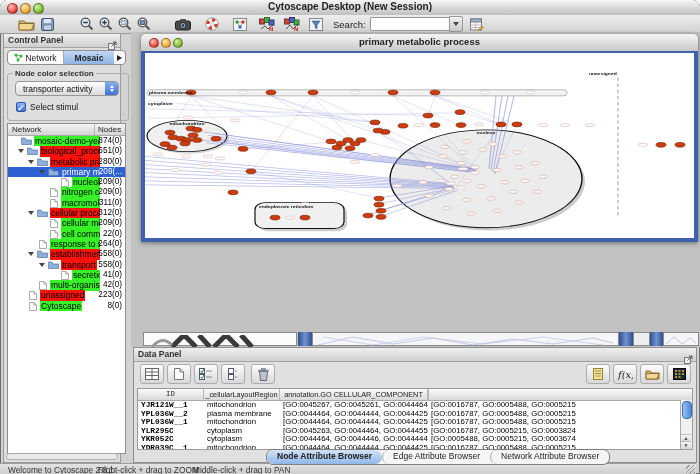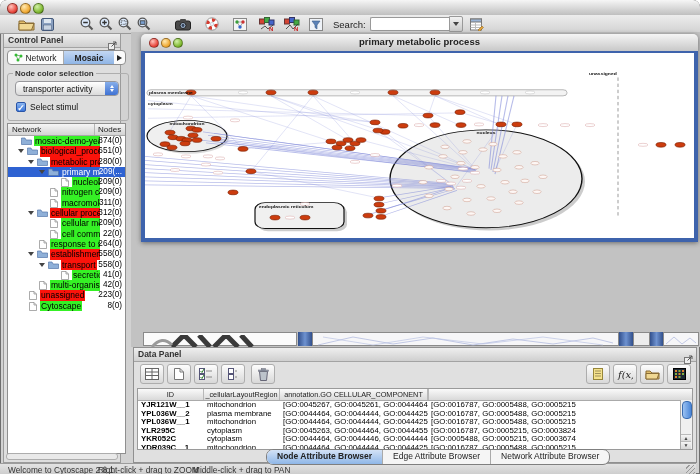--- a/index.html
+++ b/index.html
@@ -73,45 +73,46 @@
   .bgblue{position:absolute;top:300px;height:14px;background:linear-gradient(90deg,#32508c,#6e92d0 50%,#32508c);}
   
   #data-panel{position:absolute;left:133px;top:347px;width:564px;height:116px;background:#e0e0e0;border:1px solid #909090;box-sizing:border-box;}
   #dp-toolbar{position:absolute;left:0;top:13px;right:0;height:26px;display:flex;align-items:center;}
   .dbtn{width:24px;height:20px;border:1px solid #adadad;border-radius:3px;background:linear-gradient(#fdfdfd,#d8d8d8);display:inline-flex;align-items:center;justify-content:center;box-sizing:border-box;}
   #dtable{position:absolute;left:3px;top:40px;width:556px;height:62px;background:#fff;border:1px solid #9a9a9a;box-sizing:border-box;overflow:hidden;}
   #dhead{display:flex;height:11px;background:linear-gradient(#fafafa,#d9d9d9);border-bottom:1px solid #aaa;font-size:7.3px;color:#222;}
   #dhead .hc{border-right:1px solid #b8b8b8;text-align:center;line-height:11px;overflow:hidden;white-space:nowrap;box-sizing:border-box;flex:none;}
   .drow{display:flex;height:8.6px;font-size:7.8px;line-height:8.8px;color:#000;}
   .dc{overflow:hidden;white-space:nowrap;padding-left:3px;box-sizing:border-box;flex:none;}
-  .w0{width:66px;} .w1{width:76px;} .w2{width:148px;} .w3{width:148px;} .w4{flex:1;}
+  .w0{width:66px;font-family:Liberation Mono, monospace;} .w1{width:76px;} .w2{width:148px;} .w3{width:148px;} .w4{flex:1;}
   .dc.b{font-weight:bold;}
   #vscroll{position:absolute;right:0;top:11px;bottom:0;width:11px;background:#f0f0f0;border-left:1px solid #aaa;}
   #vthumb{position:absolute;left:1px;top:1px;width:8px;height:16px;border-radius:4px;background:linear-gradient(90deg,#9cc2f2,#4a86d8);border:1px solid #3a6cb0;}
   .sarr{position:absolute;left:0;width:10px;height:7px;font-size:5px;text-align:center;line-height:7px;color:#444;background:linear-gradient(#f5f5f5,#d5d5d5);border-top:1px solid #bbb;}
   
   #btabs{position:absolute;left:266px;top:449px;height:14px;display:flex;border:1px solid #7f7f7f;border-radius:7px;overflow:hidden;background:#f5f5f5;z-index:6;}
-  .btab{padding:0 10px;font-size:8.5px;line-height:13px;color:#222;border-left:1px solid #aaa;}
+  .btab{padding:0 10px;font-size:8.5px;line-height:13px;color:#222;border-left:1px solid #aaa;border-radius:7px;}
   .btab:first-child{border-left:none;}
   .btab.on{background:linear-gradient(#d3e2f6,#8fb7e8);font-weight:bold;}
   
   #statusbar{position:absolute;left:0;top:463px;width:696px;height:11px;background:linear-gradient(#e3e3e3,#cccccc);border-top:1px solid #9c9c9c;}
   #statusbar span{position:absolute;top:1px;font-size:8.3px;color:#333;}
   #grip{position:absolute;right:1px;top:1px;width:9px;height:9px;
     background:repeating-linear-gradient(135deg,transparent 0 2px,#9a9a9a 2px 3px);}
 </style>
 </head>
 <body>
 
 <div id="app">
 
   <div id="titlebar">
     <span class="tl red"></span>
     <span class="tl yel"></span>
     <span class="tl grn"></span>
+    <span class="wtitle">Cytoscape Desktop (New Session)</span>
   </div>
 
   <div id="toolbar">
     <span class="tbi" style="margin-left:18px">
         <svg width="17" height="13">
           <path d="M1 3h5l2 2h8v7H1z" fill="#e0bd6c" stroke="#8a6d35"></path>
           <path d="M1 5.5h15l-2.5 6.5H1z" fill="#f0d893" stroke="#8a6d35"></path>
         </svg>
       </span>
     <span class="tbi" style="margin-left:6px">

